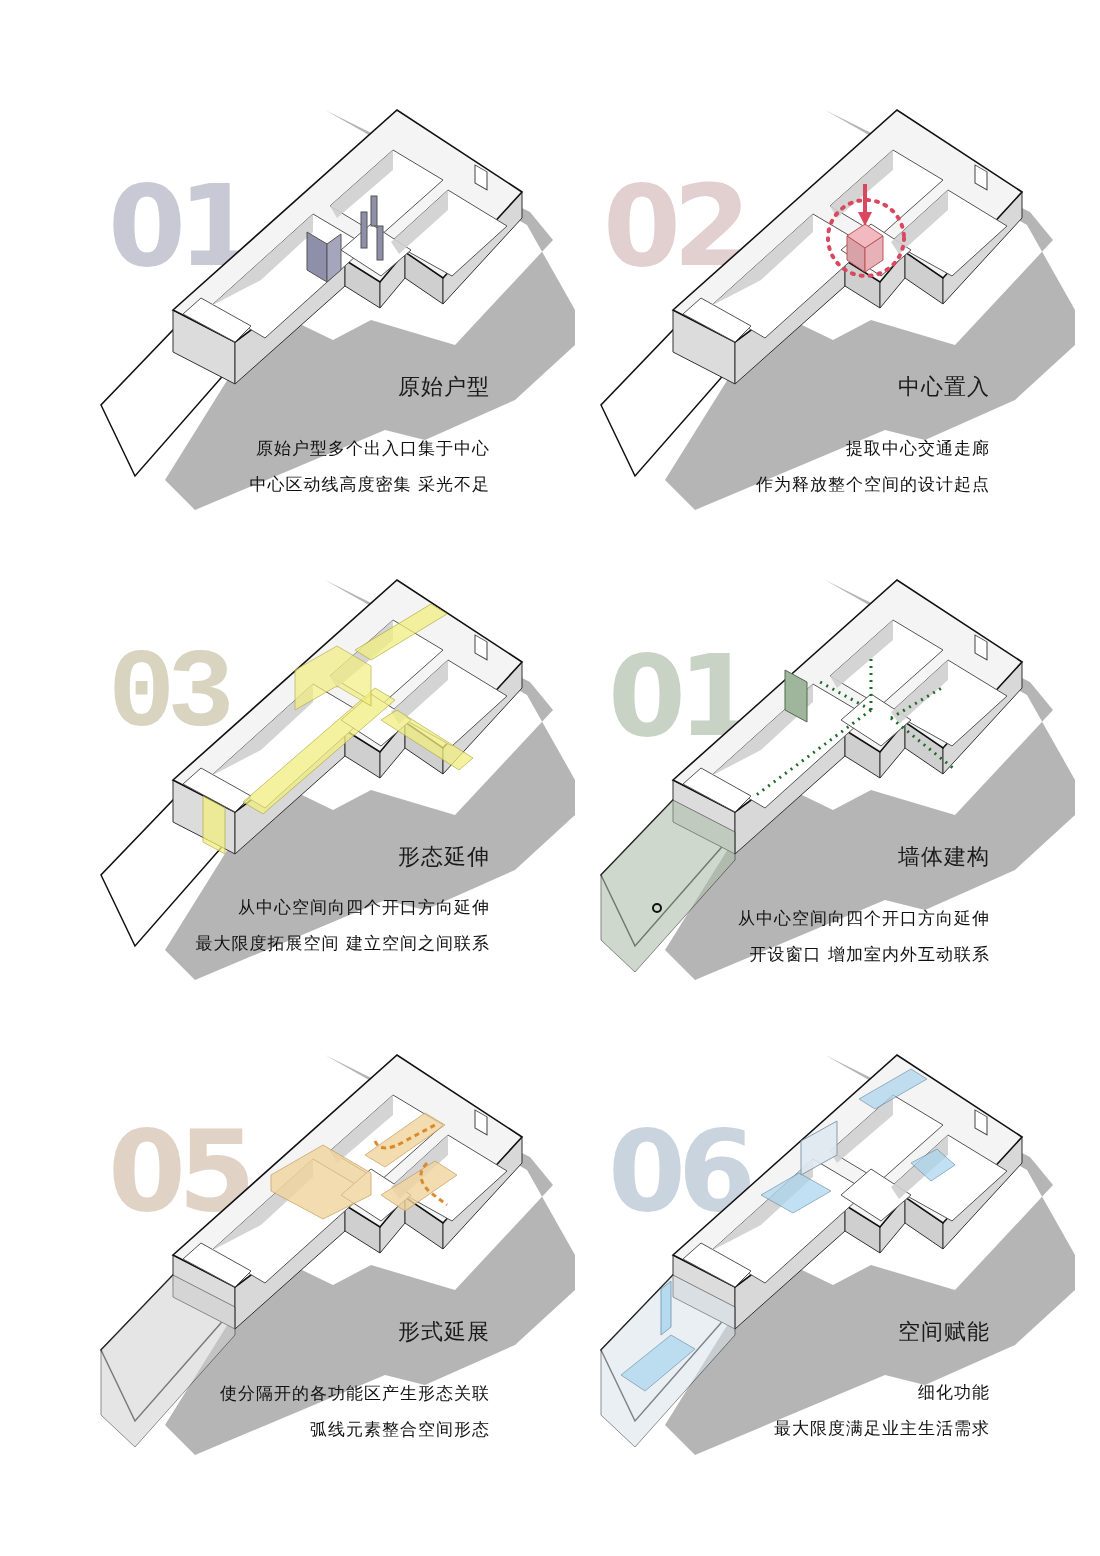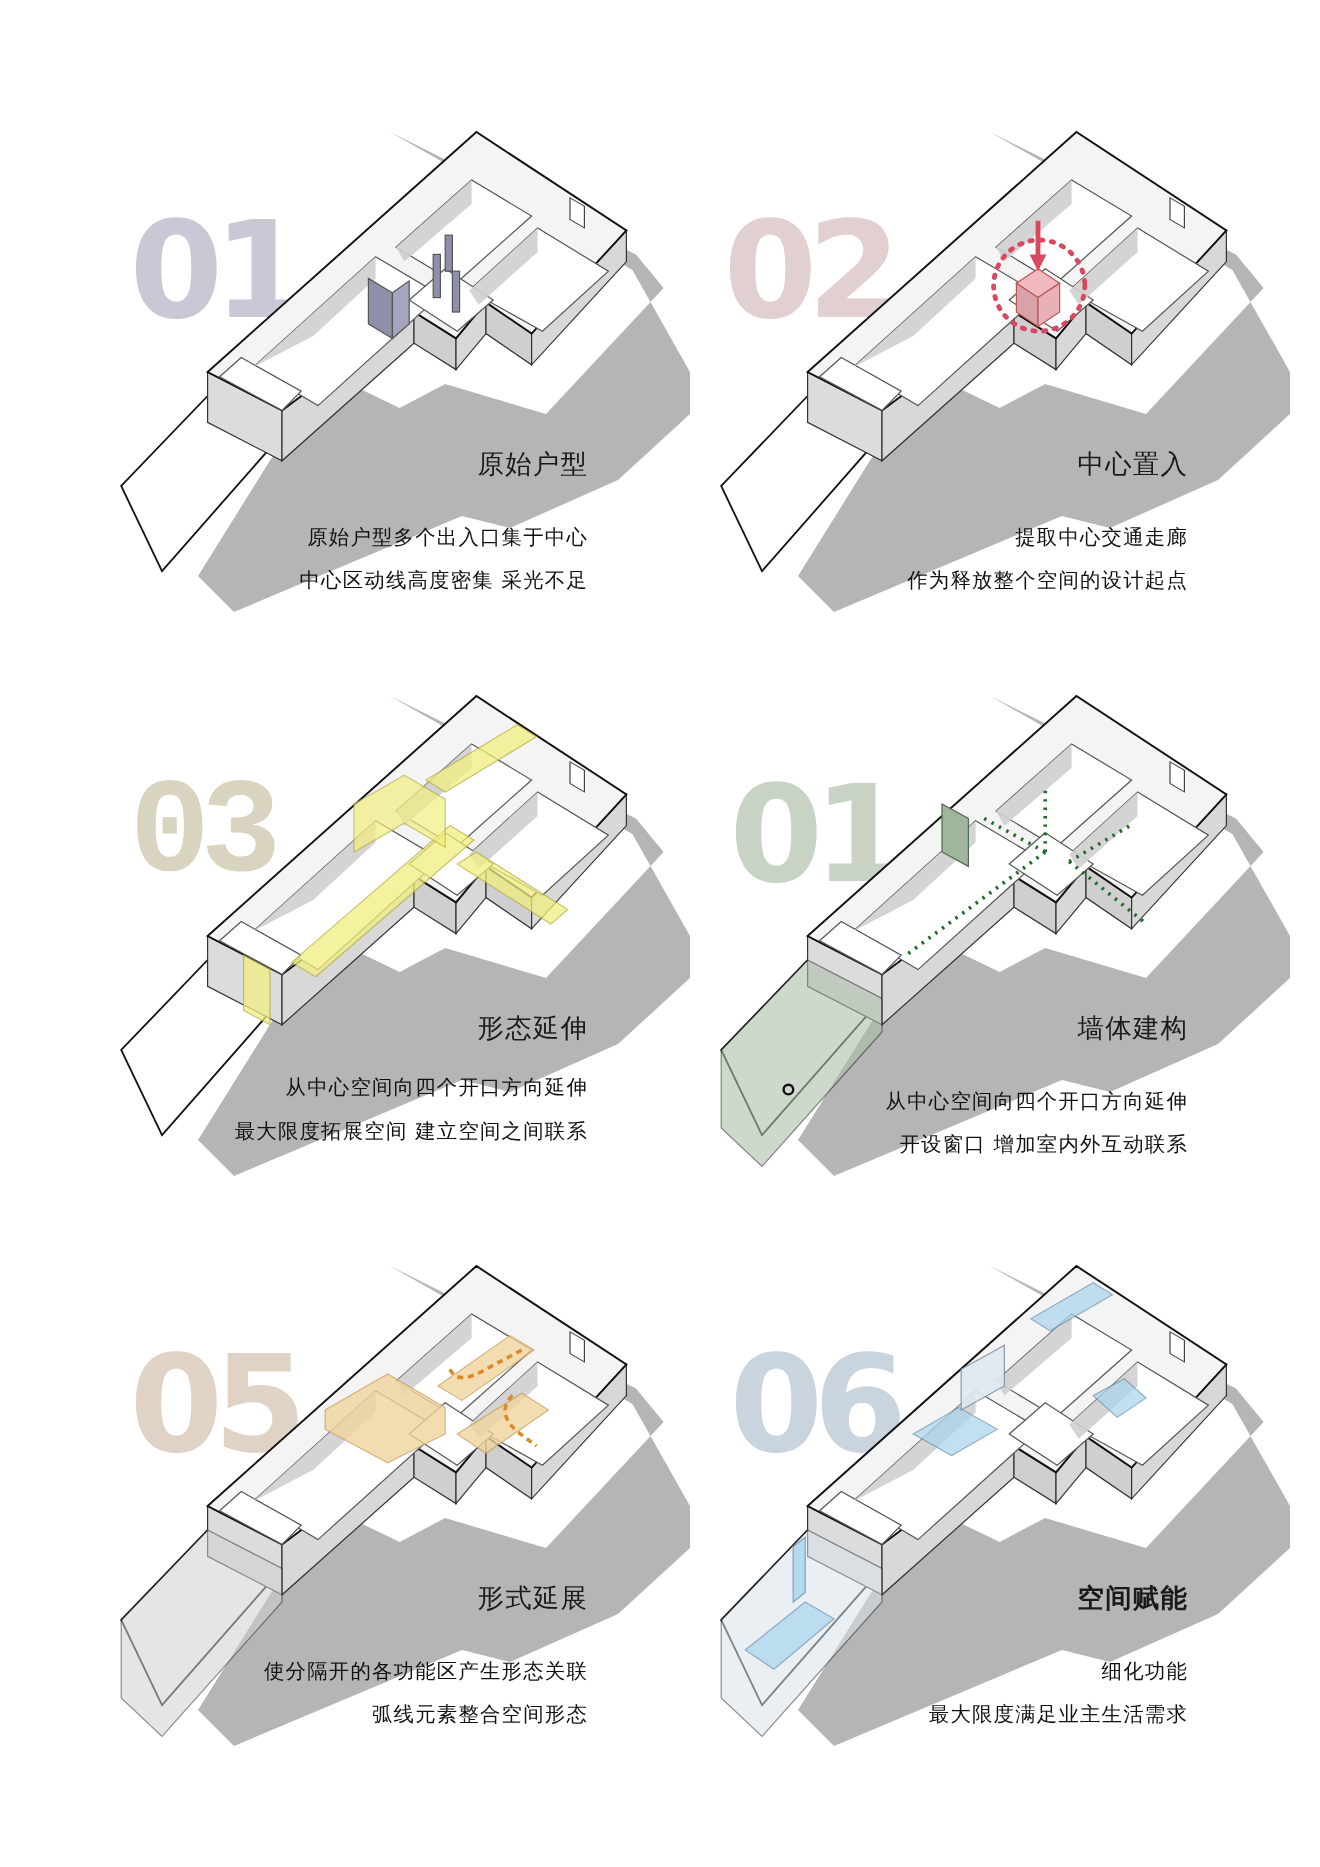--- a/index.html
+++ b/index.html
@@ -260,19 +260,19 @@
       <g class="overlay">
           <polygon points="186,150 224,128 256,146 218,168" fill="#a9d4ee" opacity="0.7" stroke="#6b8fa8"></polygon>
           <polygon points="284,54 336,24 352,34 300,64" fill="#a9d4ee" opacity="0.7" stroke="#6b8fa8"></polygon>
           <polygon points="336,118 362,104 380,120 356,136" fill="#a9d4ee" opacity="0.7" stroke="#6b8fa8"></polygon>
           <polygon points="226,96 262,76 262,110 226,130" fill="#dfe9f1" opacity="0.9" stroke="#7d93a5"></polygon>
           <polygon points="26,305 98,230 160,262 160,290 60,402 26,370" fill="#d8e2ea" opacity="0.55" stroke="#333"></polygon>
           <polygon points="46,330 96,290 120,304 70,346" fill="#a9d4ee" opacity="0.7" stroke="#6b8fa8"></polygon>
           <polygon points="86,244 96,236 96,282 86,290" fill="#a9d4ee" opacity="0.8" stroke="#6b8fa8"></polygon>
         </g>
     </svg>
-    <div class="title" style="right: 80px; top: 272px; font-weight: bold;">空间赋能</div>
+    <div class="title" style="right: 80px; top: 272px;">空间赋能</div>
     <div class="desc" style="right: 80px; top: 330px; font-family: Liberation Serif, serif;">
       <div>细化功能</div>
       <div>最大限度满足业主生活需求</div>
     </div>
   </div>
   </div>
 
 </body></html>

